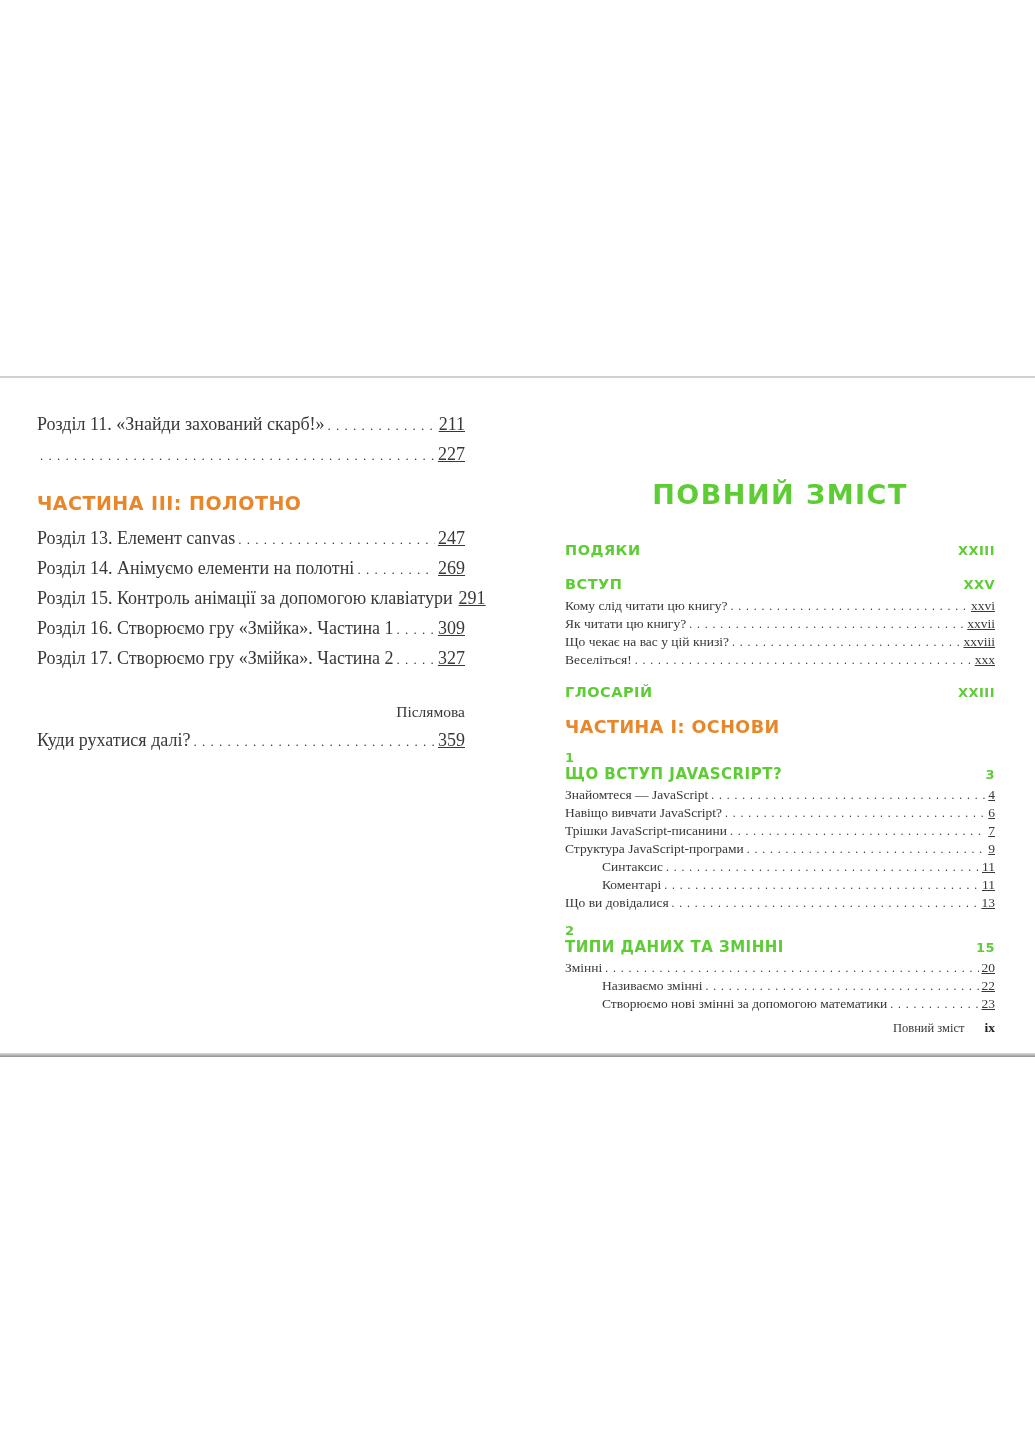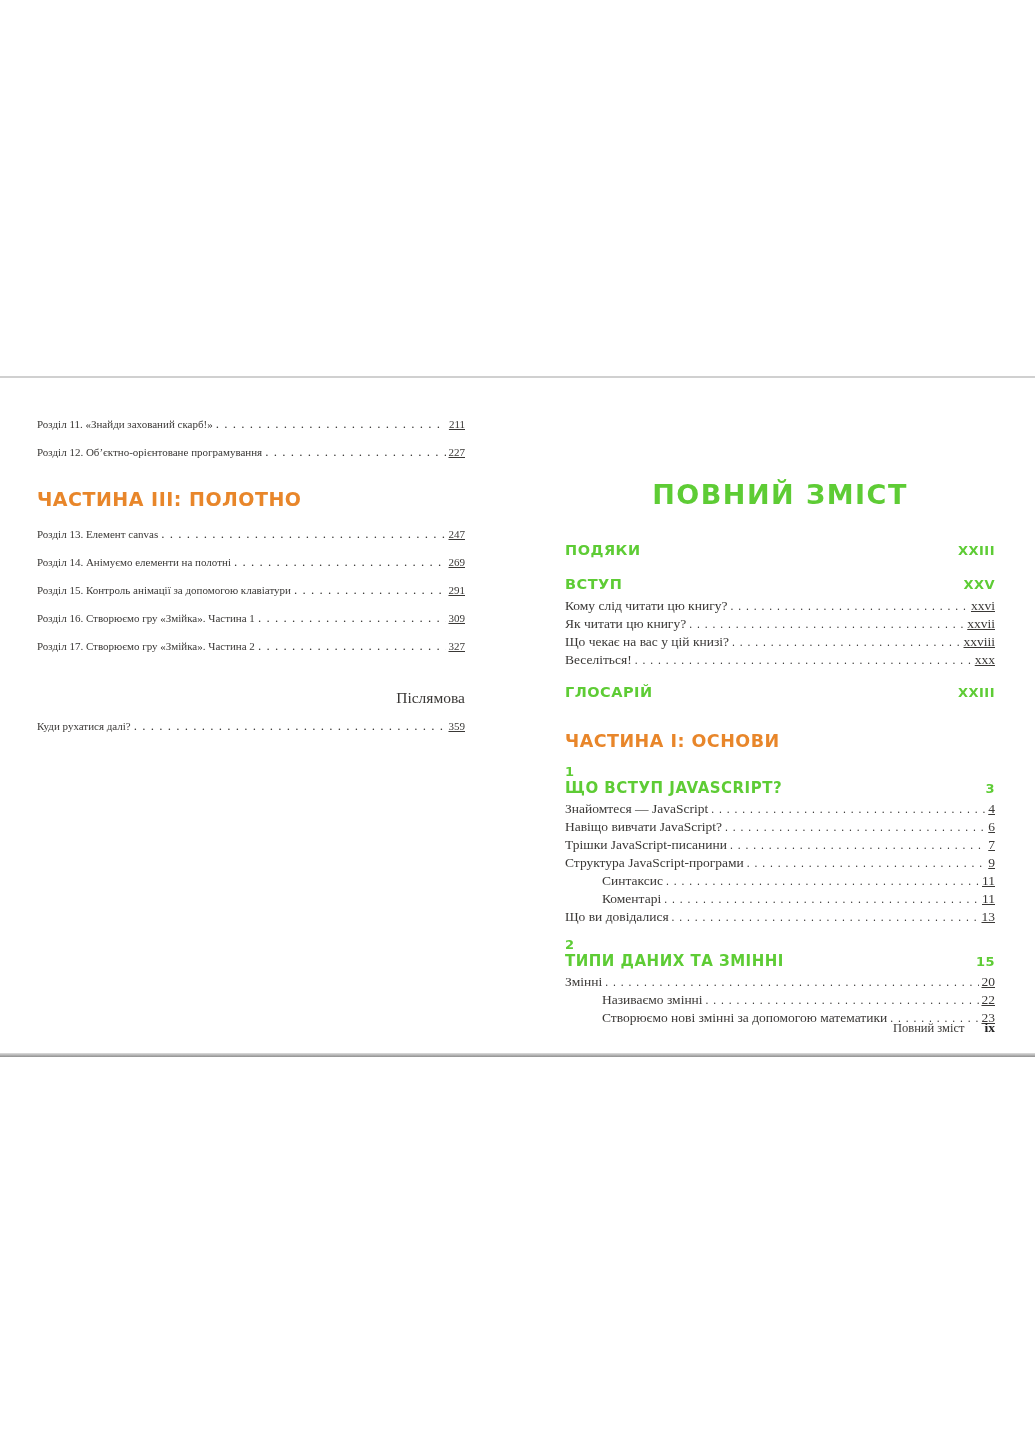--- a/index.html
+++ b/index.html
@@ -12,21 +12,21 @@
   }
   .rule-bottom {
     position:absolute; left:0; top:1053px; width:1035px; height:4px;
     background:linear-gradient(to bottom,#dedede,#8f8f8f);
   }
 
   .left-page  { position:absolute; left:37px;  top:410px; width:428px; }
   .right-page { position:absolute; left:565px; top:478px; width:430px; }
 
   
-  .toc-row { display:flex; align-items:baseline; font-size:11px; line-height:28px; }
+  .toc-row { display:flex; align-items:baseline; font-size:18px; line-height:28px; }
   .toc-row .lbl { white-space:nowrap; }
   .toc-row .dots { flex:1 1 auto; overflow:hidden; white-space:nowrap; margin:0 3px; }
   .toc-row .dots::after {
     content:". . . . . . . . . . . . . . . . . . . . . . . . . . . . . . . . . . . . . . . . . . . . . . . . . . . . . . . . . . . . . . . . . . . . . . . . . . . . . . . . . . . . . . . .";
     font-size:13px; letter-spacing:1px; color:#3a3836;
   }
   .toc-row .pg { white-space:nowrap;text-decoration:underline; }
 
   
   .part-header-left {
@@ -51,21 +51,21 @@
   }
   .section-row .sec-pg { font-size:13px; }
   .rp-entry { font-size:13.5px; line-height:17px; }
   .rp-entry .dots::after { font-size:11.5px; letter-spacing:1px; }
   .rp-entry.indent { padding-left:37px; }
   .entries { margin-top:2px; }
 
   .part-header-right {
     font-family:"DejaVu Sans", sans-serif; font-weight:bold;
     font-size:17.5px; color:#e8862a; letter-spacing:0.5px;
-    margin-top:26px; line-height:24px;
+    margin-top:12px; line-height:24px;
   }
   .chapter-num {
     font-family:"DejaVu Sans", sans-serif; font-weight:bold;
     font-size:13px; color:#5ecc35; line-height:15px; margin-top:11px;
   }
   .chapter-row {
     display:flex; justify-content:space-between; align-items:baseline;
     font-family:"DejaVu Sans", sans-serif; font-weight:bold;
     color:#5ecc35; font-size:15px; letter-spacing:0.5px; line-height:19px;
   }
@@ -85,21 +85,20 @@
 <div class="rule-bottom"></div>
 
 <div class="left-page">
 
   <div class="toc-row">
     <span class="lbl">Розділ 11. «Знайди захований скарб!»</span>
     <span class="dots"></span>
     <span class="pg">211</span>
   </div>
   <div class="toc-row">
-    <span class="lbl">Розділ 12. Об’єктно-орієнтоване програмування</span>
     <span class="dots"></span>
     <span class="pg">227</span>
   </div>
 
   <div class="part-header-left">ЧАСТИНА III: ПОЛОТНО</div>
 
   <div class="toc-row">
     <span class="lbl">Розділ 13. Елемент canvas</span>
     <span class="dots"></span>
     <span class="pg">247</span>

